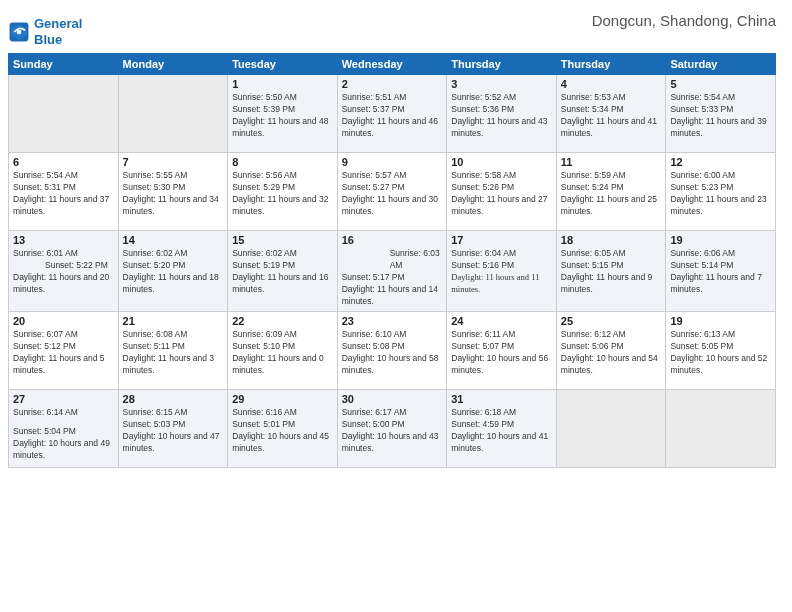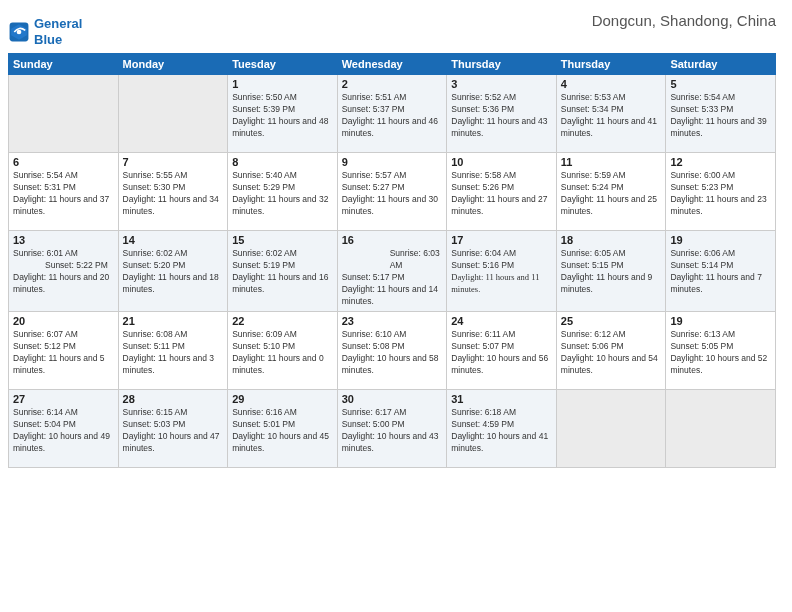--- a/index.html
+++ b/index.html
@@ -194,21 +194,21 @@
             <span class="day-num">7</span>
             <div class="day-info">
               <span style="display: block;">Sunrise: 5:55 AM</span>
               <span style="display: block;">Sunset: 5:30 PM</span>
               <span style="display: block;">Daylight: 11 hours and 34 minutes.</span>
             </div>
           </td>
           <td>
             <span class="day-num">8</span>
             <div class="day-info">
-              <span style="display: block;">Sunrise: 5:40 AM</span>
+              <span style="display: block;">Sunrise: 5:56 AM</span>
               <span style="display: block;">Sunset: 5:29 PM</span>
               <span style="display: block;">Daylight: 11 hours and 32 minutes.</span>
             </div>
           </td>
           <td>
             <span class="day-num">9</span>
             <div class="day-info">
               <span style="display: block;">Sunrise: 5:57 AM</span>
               <span style="display: block;">Sunset: 5:27 PM</span>
               <span style="display: block;">Daylight: 11 hours and 30 minutes.</span>
@@ -353,21 +353,21 @@
               <span style="display: block;">Sunset: 5:05 PM</span>
               <span style="display: block;">Daylight: 10 hours and 52 minutes.</span>
             </div>
           </td>
         </tr>
         <tr class="row-shade">
           <td>
             <span class="day-num">27</span>
             <div class="day-info">
               <span style="display: block;">Sunrise: 6:14 AM</span>
-              <span style="display: block;">Sunset: 5:04 PM</span>
+              <span style="display: block; margin-top: 7px;">Sunset: 5:04 PM</span>
               <span style="display: block;">Daylight: 10 hours and 49 minutes.</span>
             </div>
           </td>
           <td>
             <span class="day-num">28</span>
             <div class="day-info">
               <span style="display: block;">Sunrise: 6:15 AM</span>
               <span style="display: block;">Sunset: 5:03 PM</span>
               <span style="display: block;">Daylight: 10 hours and 47 minutes.</span>
             </div>

